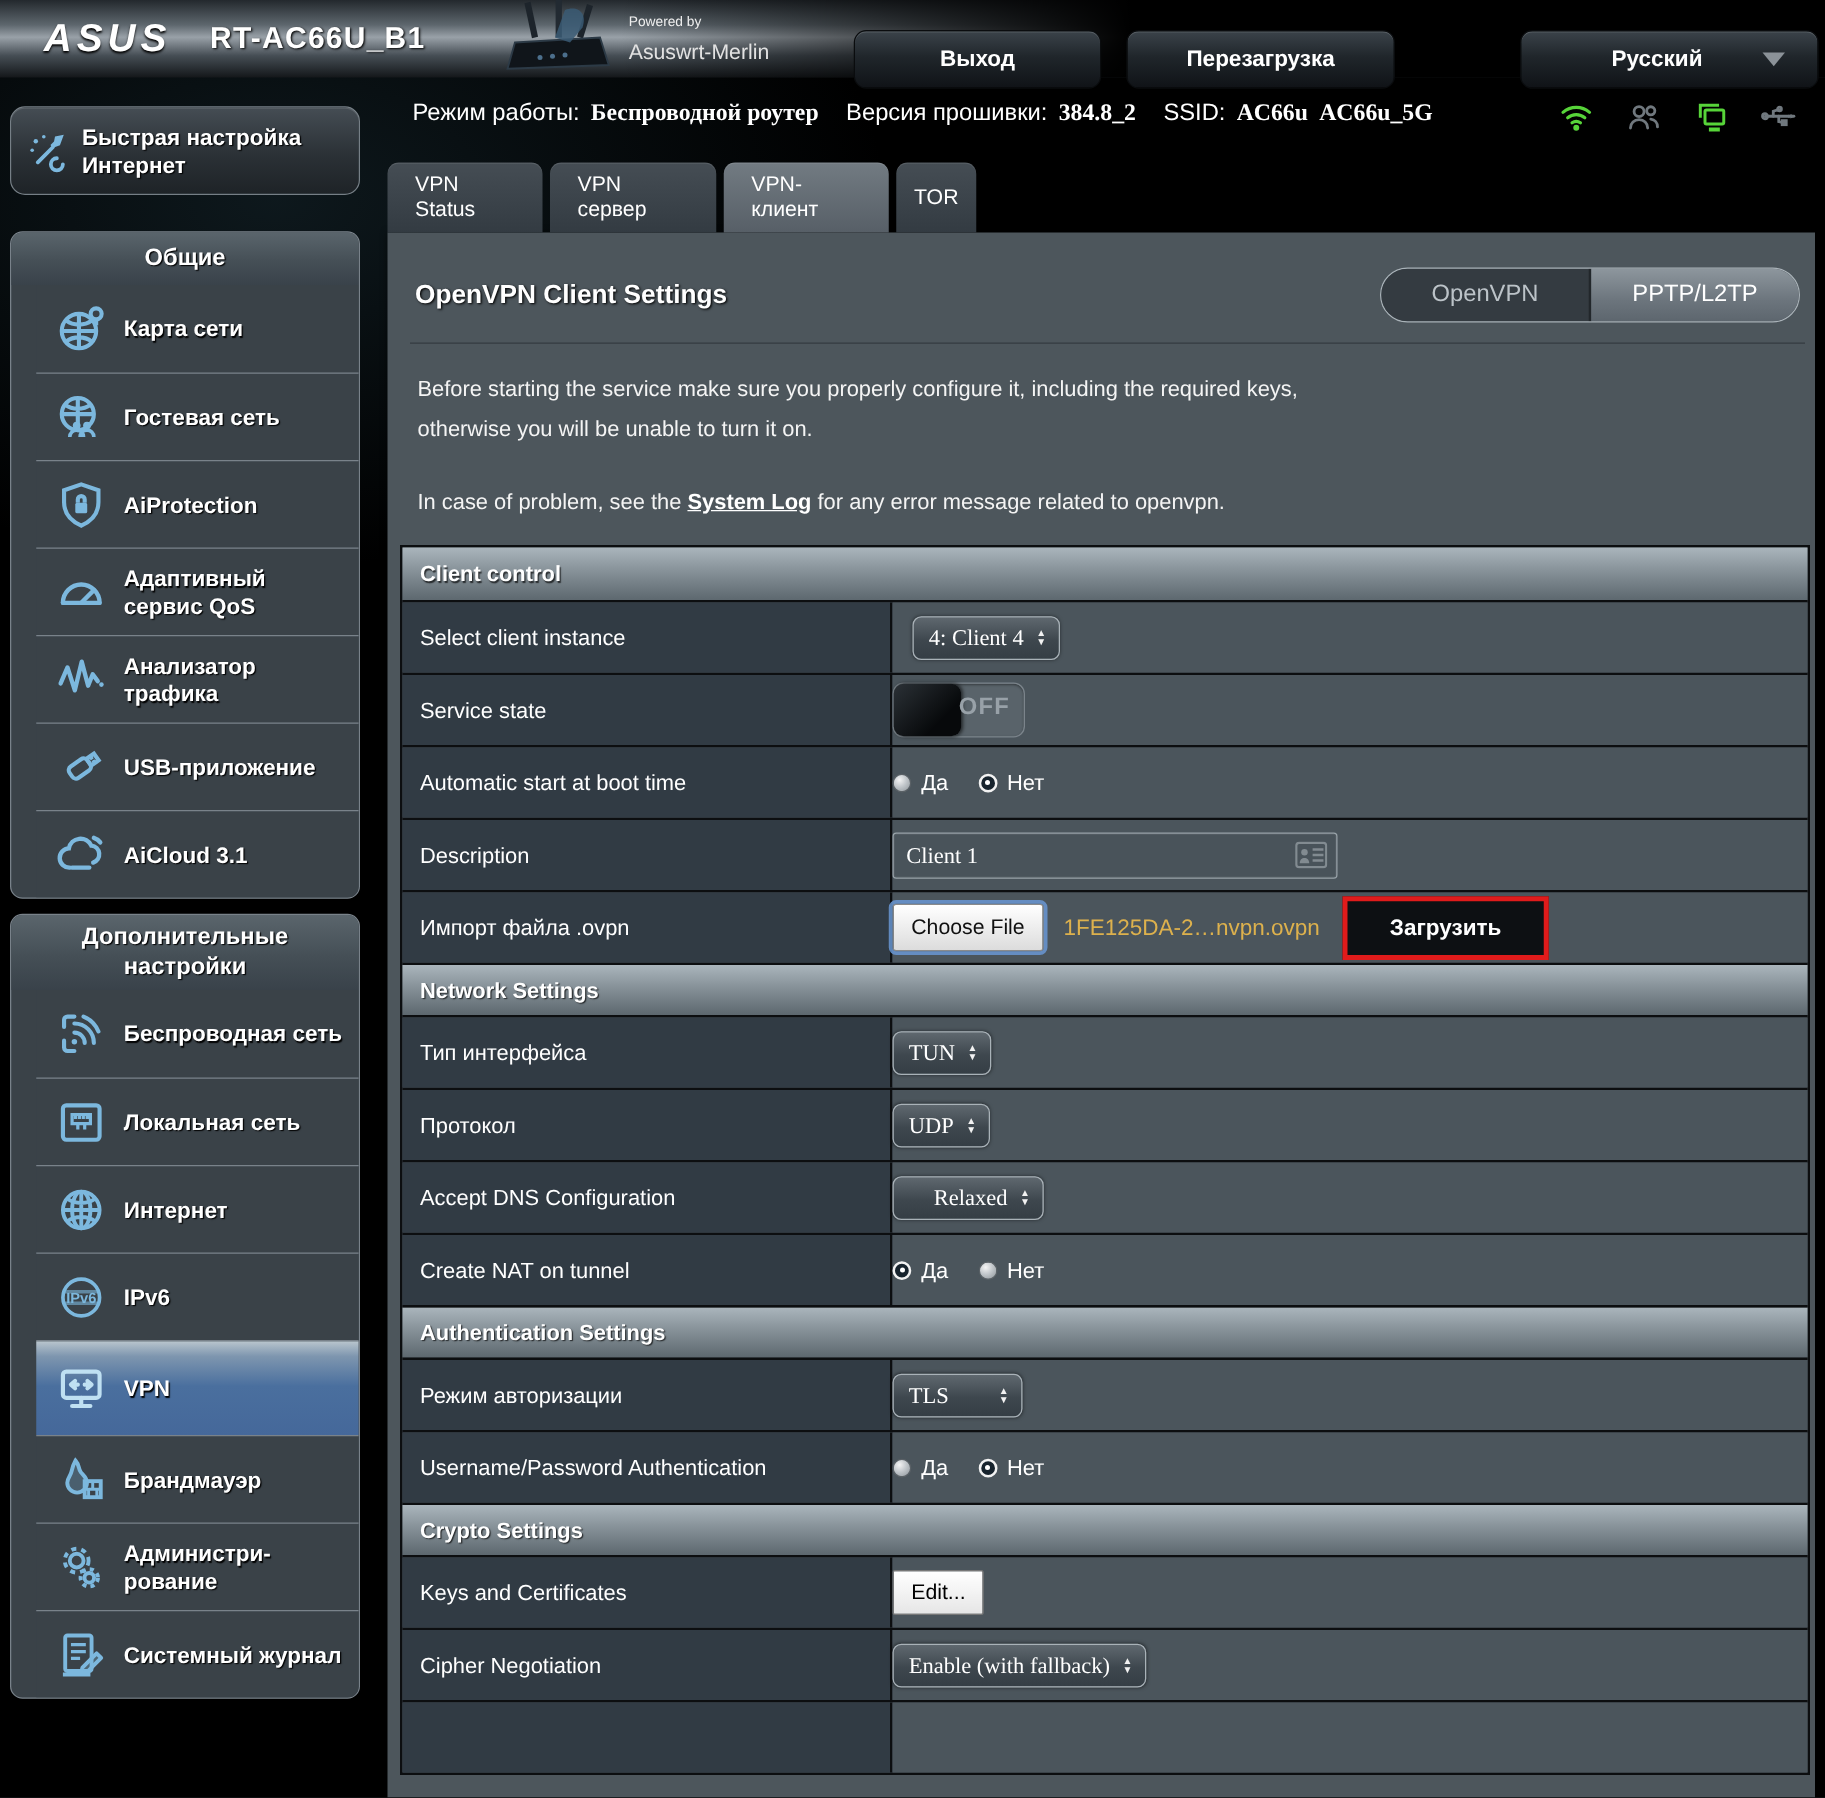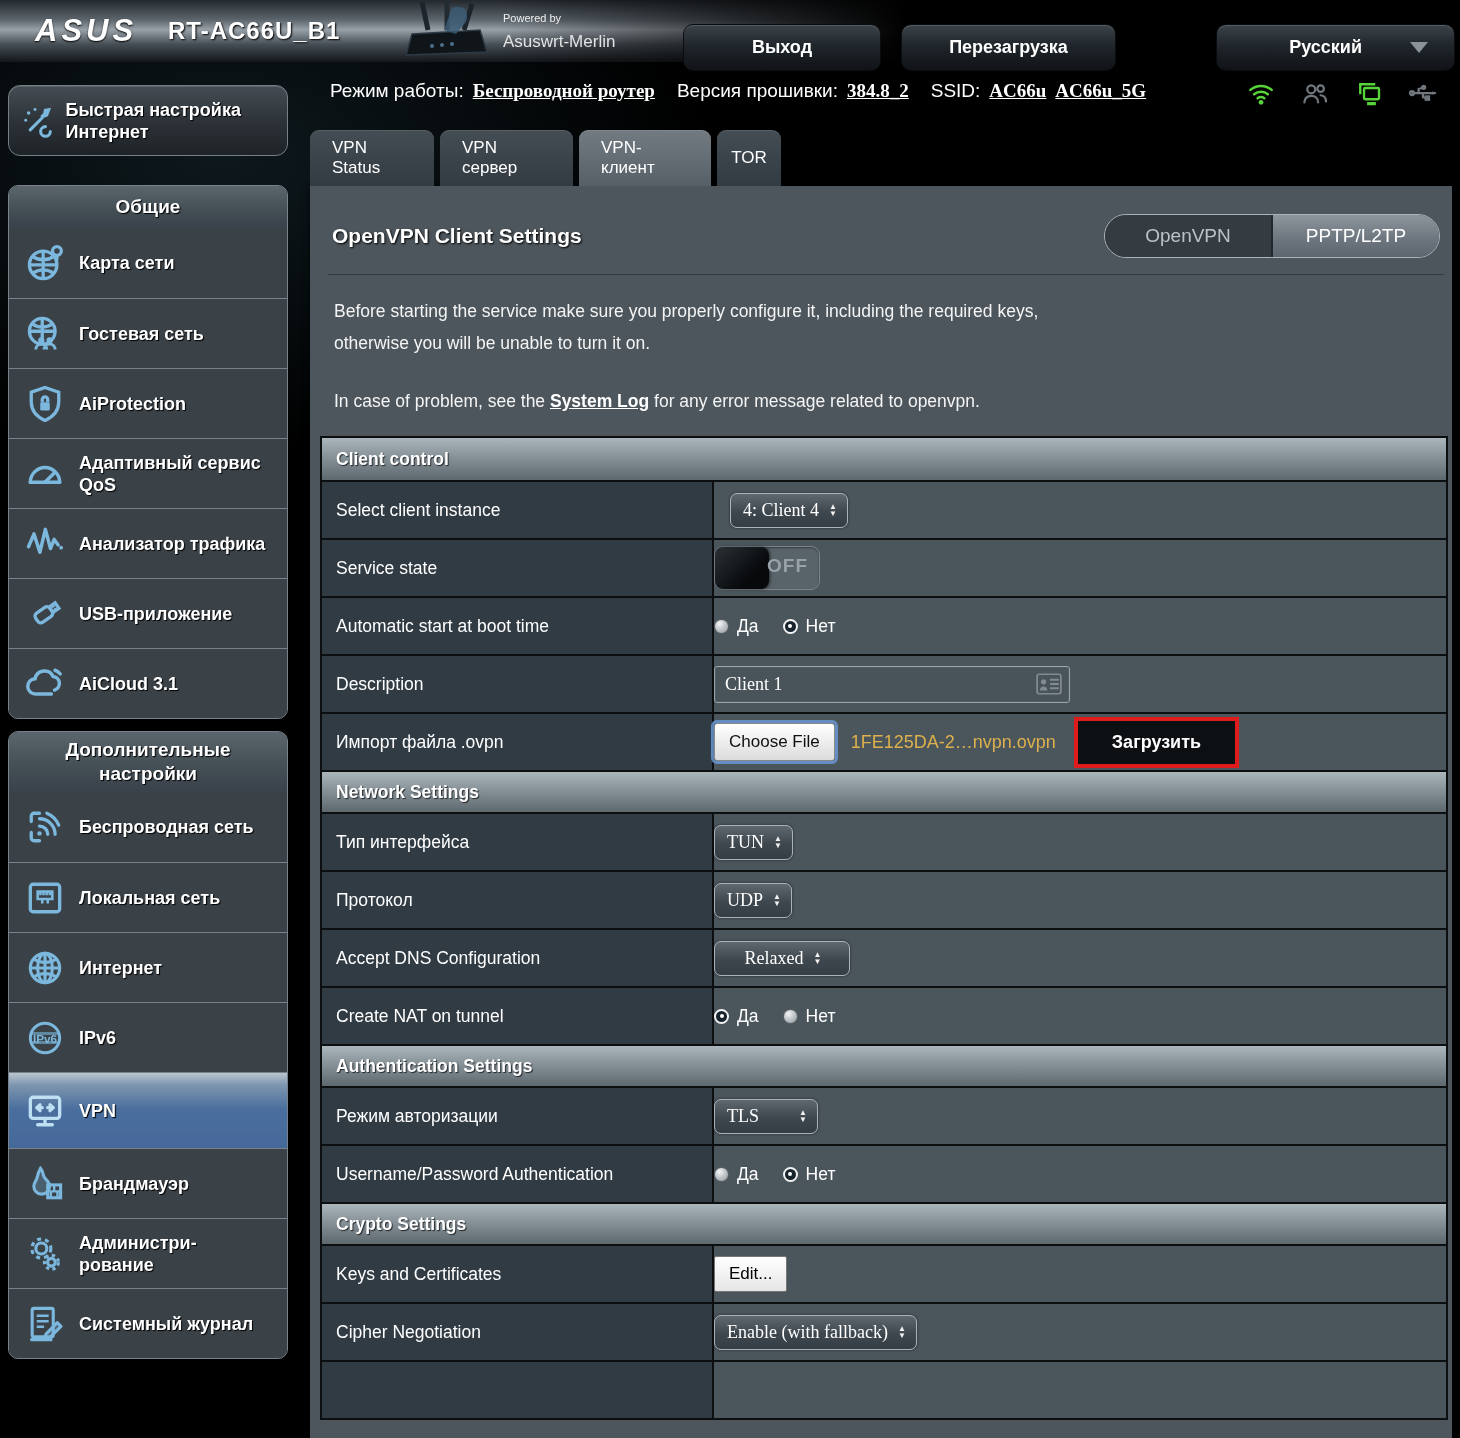--- a/index.html
+++ b/index.html
@@ -27,39 +27,39 @@
   .btn-logout { left:683px; width:198px; }
   .btn-reboot { left:901px; width:215px; }
   .btn-lang { left:1216px; width:239px; justify-content:flex-end; padding-right:26px; }
   .lang-arrow { width:0; height:0; border-left:9px solid transparent; border-right:9px solid transparent;
     border-top:11px solid #8b9298; margin-left:48px; }
 
   
   .infobar { position:absolute; left:0; top:62px; width:1460px; height:64px; }
   .info-left { position:absolute; left:330px; top:18px; display:flex; align-items:baseline; gap:9px;
     font-size:19px; white-space:nowrap; }
-  .serif-link { font-family:"Liberation Serif", serif; font-weight:bold; text-decoration:underline;
+  .serif-link { font-family:"Liberation Serif", serif; font-weight:bold; 
     color:#fff; cursor:pointer; }
   .info-icons { position:absolute; right:22px; top:16px; display:flex; gap:24px; align-items:center; }
   .info-icons svg { display:block; cursor:pointer; }
 
   
   .sidebar { position:absolute; left:8px; top:85px; width:280px; }
   .quick-btn { height:71px; border-radius:12px; border:1px solid #767f86; cursor:pointer;
     background:linear-gradient(180deg,#454d54 0%,#2b3136 55%,#1e2327 100%);
     display:flex; align-items:center; padding:0 10px; gap:8px;
     box-shadow:inset 0 1px 0 rgba(255,255,255,.12); }
   .quick-btn .lbl { font-size:18px; font-weight:bold; line-height:22px; text-shadow:1px 1px 1px #000; }
   .navgroup { margin-top:29px; border:1px solid #79828a; border-radius:10px; overflow:hidden;
     background:#3a4248; }
   .nav-head { background:linear-gradient(180deg,#5a656c 0%,#454f56 55%,#39424a 100%);
     text-align:center; font-weight:bold; font-size:19px; padding:9px 4px; line-height:24px;
     text-shadow:1px 1px 1px #000; }
   .nav-item { min-height:70px; display:flex; align-items:center; gap:10px; padding:0 8px 0 12px;
-    border-top:1px solid #79828a; cursor:pointer; background:#3a4248; }
+    border-top:1px solid #79828a; cursor:pointer; background:#3a4248;margin-left:20px; }
   .nav-item .lbl { font-size:18px; font-weight:bold; line-height:22px; text-shadow:1px 1px 1px #000; }
   .nav-item.selected { min-height:76px;
     background:linear-gradient(180deg,#b9c5cd 0%,#7e96af 16%,#4a6f9e 48%,#45689a 100%); }
   .nav-item svg { flex:0 0 48px; }
 
   
   .content { position:absolute; left:310px; top:130px; width:1142px; height:1308px; }
   .tabbar { height:56px; display:flex; gap:6px; }
   .tab { height:56px; border-radius:9px 9px 0 0; display:flex; align-items:center; justify-content:center;
     font-size:17px; color:#fff; cursor:pointer; padding:0 22px;
@@ -94,21 +94,21 @@
   .row .val { background:#4b555c; display:flex; align-items:center; gap:8px;
     font-size:17.5px; }
 
   .sel { display:inline-flex; align-items:center; gap:10px; cursor:pointer;
     background:linear-gradient(180deg,#5f686f 0%,#3e474e 55%,#353e45 100%);
     border:1px solid #a9b2b8; border-radius:7px; padding:6px 10px 6px 12px;
     font-family:"Liberation Serif", serif; font-size:18px; color:#fff;
     box-shadow:0 0 3px rgba(0,0,0,.5); }
   .spin { display:flex; flex-direction:column; font-size:8px; line-height:7px; color:#f2f2f2; }
   .sel.w104 { width:104px; justify-content:space-between; }
-  .sel.w116 { width:136px; justify-content:center; }
+  .sel.w116 { width:121px; justify-content:flex-end; }
 
   .toggle-off { position:relative; width:106px; height:44px; border-radius:9px; cursor:pointer;
     background:#59636a; border:1px solid #7b848b; box-shadow:inset 0 1px 2px rgba(0,0,0,.4); }
   .toggle-off .knob { position:absolute; left:0; top:0; width:54px; height:42px; border-radius:8px;
     background:linear-gradient(135deg,#2b3136 0%,#07090b 70%); box-shadow:1px 0 3px rgba(0,0,0,.6); }
   .toggle-off .txt { position:absolute; right:11px; top:8px; font-size:19px; font-weight:bold;
     letter-spacing:1px; color:#98a1a8; }
 
   .radio { width:15px; height:15px; border-radius:50%; display:inline-block; cursor:pointer;
     background:radial-gradient(circle at 35% 30%, #f4f4f4 0%, #c2c7cb 45%, #8d9499 100%);

